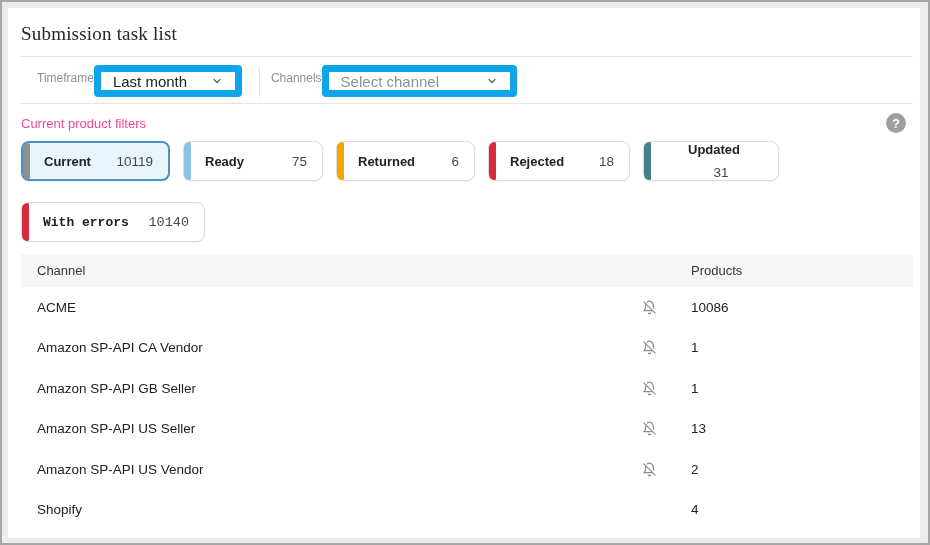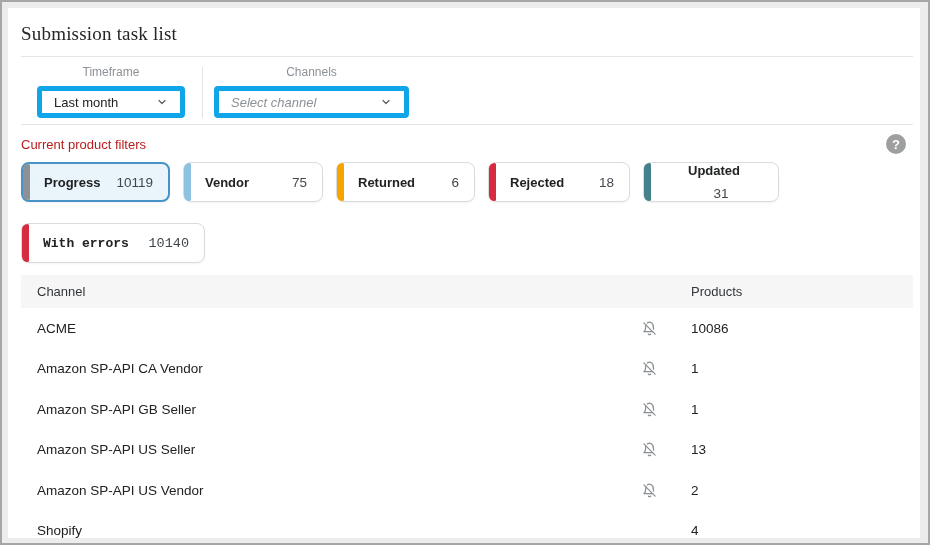--- a/index.html
+++ b/index.html
@@ -28,48 +28,48 @@
     letter-spacing:.2px;
   }
   .h-divider { height:1px; background:#e4e5e7; }
   .h-divider.under-title { margin-top:11px; }
 
   
   .filter-bar {
     display:flex; align-items:stretch;
     padding:8px 0 6px 16px;
   }
-  .filter-group { display:flex; flex-direction:column; align-items:center;text-align:right; }
+  .filter-group { display:flex; flex-direction:row; align-items:center;text-align:right; }
   .filter-group .group-label {
     font-size:12px; color:#8c9196; line-height:14px; margin-bottom:7px;
   }
   .select {
     height:32px;
-    border:5px solid #0ea5e9; border-radius:4px;
+    border:7px solid #0ea5e9; border-radius:4px;
     background:#fff;
     display:flex; align-items:center; justify-content:space-between;
     padding:0 12px;
-    font-size:13px; color:#202223;
+    font-size:15px; color:#202223;
     cursor:pointer;
   }
-  .select.placeholder { color:#8c9196;font-style:italic; }
+  .select.placeholder { color:#8c9196; }
   .select .chev { display:flex; align-items:center; margin-left:10px; }
   .select-timeframe { width:148px; }
   .select-channels  { width:195px; }
   .v-divider {
     width:1px; background:#e1e3e5;
     margin:2px 11px 0 17px;
   }
 
   
   .cpf-row {
     display:flex; align-items:center; justify-content:space-between;
     margin-top:9px; padding-right:7px;
   }
-  .cpf-heading { font-size:13px; color:#b91c1c; }
+  .cpf-heading { font-size:13px; color:#ec4899; }
   .help-icon {
     width:20px; height:20px; border-radius:50%;
     background:#9d9fa1; color:#ffffff;
     font-size:13px; font-weight:700;
     display:flex; align-items:center; justify-content:center;
     cursor:pointer; user-select:none;
   }
   .cards {
     margin-top:8px;
     display:flex; flex-wrap:wrap;
@@ -167,26 +167,26 @@
     <div class="h-divider"></div>
 
     <div class="cpf-row">
       <span class="cpf-heading">Current product filters</span>
       <span class="help-icon">?</span>
     </div>
 
     <div class="cards">
       <button class="filter-card selected w-progress" style="--accent: #8c9196;">
         <span class="accent"></span>
-        <span class="flabel">Progress</span>
+        <span class="flabel">Current</span>
         <span class="fcount">10119</span>
       </button>
       <button class="filter-card w-ready" style="--accent: #8dc2e1;">
         <span class="accent"></span>
-        <span class="flabel">Vendor</span>
+        <span class="flabel">Ready</span>
         <span class="fcount">75</span>
       </button>
       <button class="filter-card w-returned" style="--accent: #f5a400;">
         <span class="accent"></span>
         <span class="flabel">Returned</span>
         <span class="fcount">6</span>
       </button>
       <button class="filter-card w-rejected" style="--accent: #d72c3f;">
         <span class="accent"></span>
         <span class="flabel">Rejected</span>

